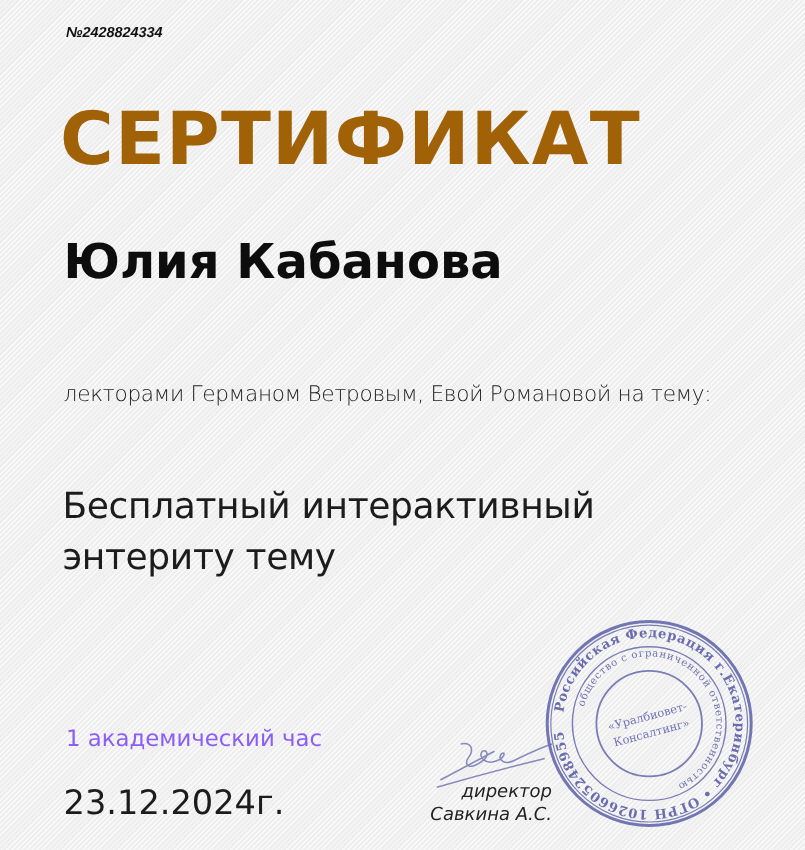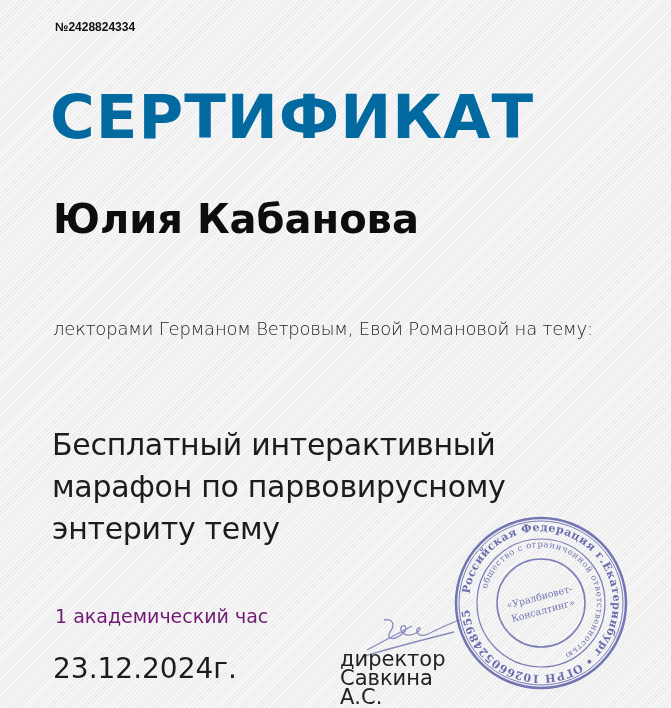--- a/index.html
+++ b/index.html
@@ -4,49 +4,48 @@
   <style>
     html, body { margin: 0; padding: 0; }
     body {
       width: 671px; height: 708px; overflow: hidden; position: relative;
       background-color: #f4f4f4;
       background-image: repeating-linear-gradient(135deg, rgba(255,255,255,0.55) 0px, rgba(255,255,255,0.55) 1px, rgba(0,0,0,0.025) 1px, rgba(0,0,0,0.025) 3px);
       font-family: "DejaVu Sans", sans-serif;
       color: #1a1a1a;
     }
     .abs { position: absolute; }
-    .cert-number { left: 55px; top: 20px; font-family: "Liberation Sans", sans-serif; font-weight: bold; font-size: 12px; color: #111; }
+    .cert-number { left: 55px; top: 20px; font-family: "Liberation Sans", sans-serif; font-weight: bold; font-size: 12px; color: #111; font-style: italic; }
     .cert-title { left: 50px; top: 86px; font-family: "DejaVu Sans", sans-serif; font-weight: bold; font-size: 61px; letter-spacing: 1px; line-height: 1; }
     .recipient { left: 53px; top: 199px; font-family: "DejaVu Sans", sans-serif; font-weight: bold; font-size: 40px; color: #0d0d0d; line-height: 1; }
     .participation { left: 53px; top: 317px; font-size: 18px; line-height: 24px; color: #222; font-weight: 300; letter-spacing: -0.2px; }
     .participation div { white-space: nowrap; }
-    .topic { left: 52px; top: 424px; font-size: 30px; line-height: 42px; color: #1c1c1c; letter-spacing: -0.3px; }
+    .topic { left: 52px; top: 402px; font-size: 30px; line-height: 42px; color: #1c1c1c; letter-spacing: -0.3px; }
     .topic div { white-space: nowrap; }
-    .hours { left: 55px; top: 605px; font-size: 19px; color: #701a75; }
+    .hours { left: 55px; top: 605px; font-size: 19px; color: #8b5cf6; }
     .date { left: 53px; top: 652px; font-size: 28px; color: #1c1c1c; }
-    .sig-block { left: 340px; top: 650px; width: 120px; text-align: left; font-size: 21px; line-height: 19px; color: #222; }
+    .sig-block { left: 340px; top: 650px; width: 120px; text-align: right; font-size: 15px; line-height: 19px; color: #222; font-style: italic; }
     .signature { left: 362px; top: 612px; width: 100px; height: 45px; }
     .stamp { left: 453px; top: 515px; width: 176px; height: 176px; }
   </style>
 </head>
 <body>
 
 <div class="abs cert-number">№2428824334</div>
 
-<div class="abs cert-title" style="color:#0369a1">СЕРТИФИКАТ</div>
+<div class="abs cert-title" style="color:#a16207">СЕРТИФИКАТ</div>
 
 <div class="abs recipient">Юлия Кабанова</div>
 
 <div class="abs participation">
   <div>лекторами Германом Ветровым, Евой Романовой на тему:</div>
 </div>
 
 <div class="abs topic">
   <div>Бесплатный интерактивный</div>
-  <div>марафон по парвовирусному</div>
   <div>энтериту тему</div>
 </div>
 
 <div class="abs hours">1 академический час</div>
 
 <div class="abs date">23.12.2024г.</div>
 
 <svg class="abs stamp" viewBox="0 0 176 176">
   <defs>
     <path id="outerArc" d="M 88,88 m -72,0 a 72,72 0 1,1 144,0 a 72,72 0 1,1 -144,0"></path>

